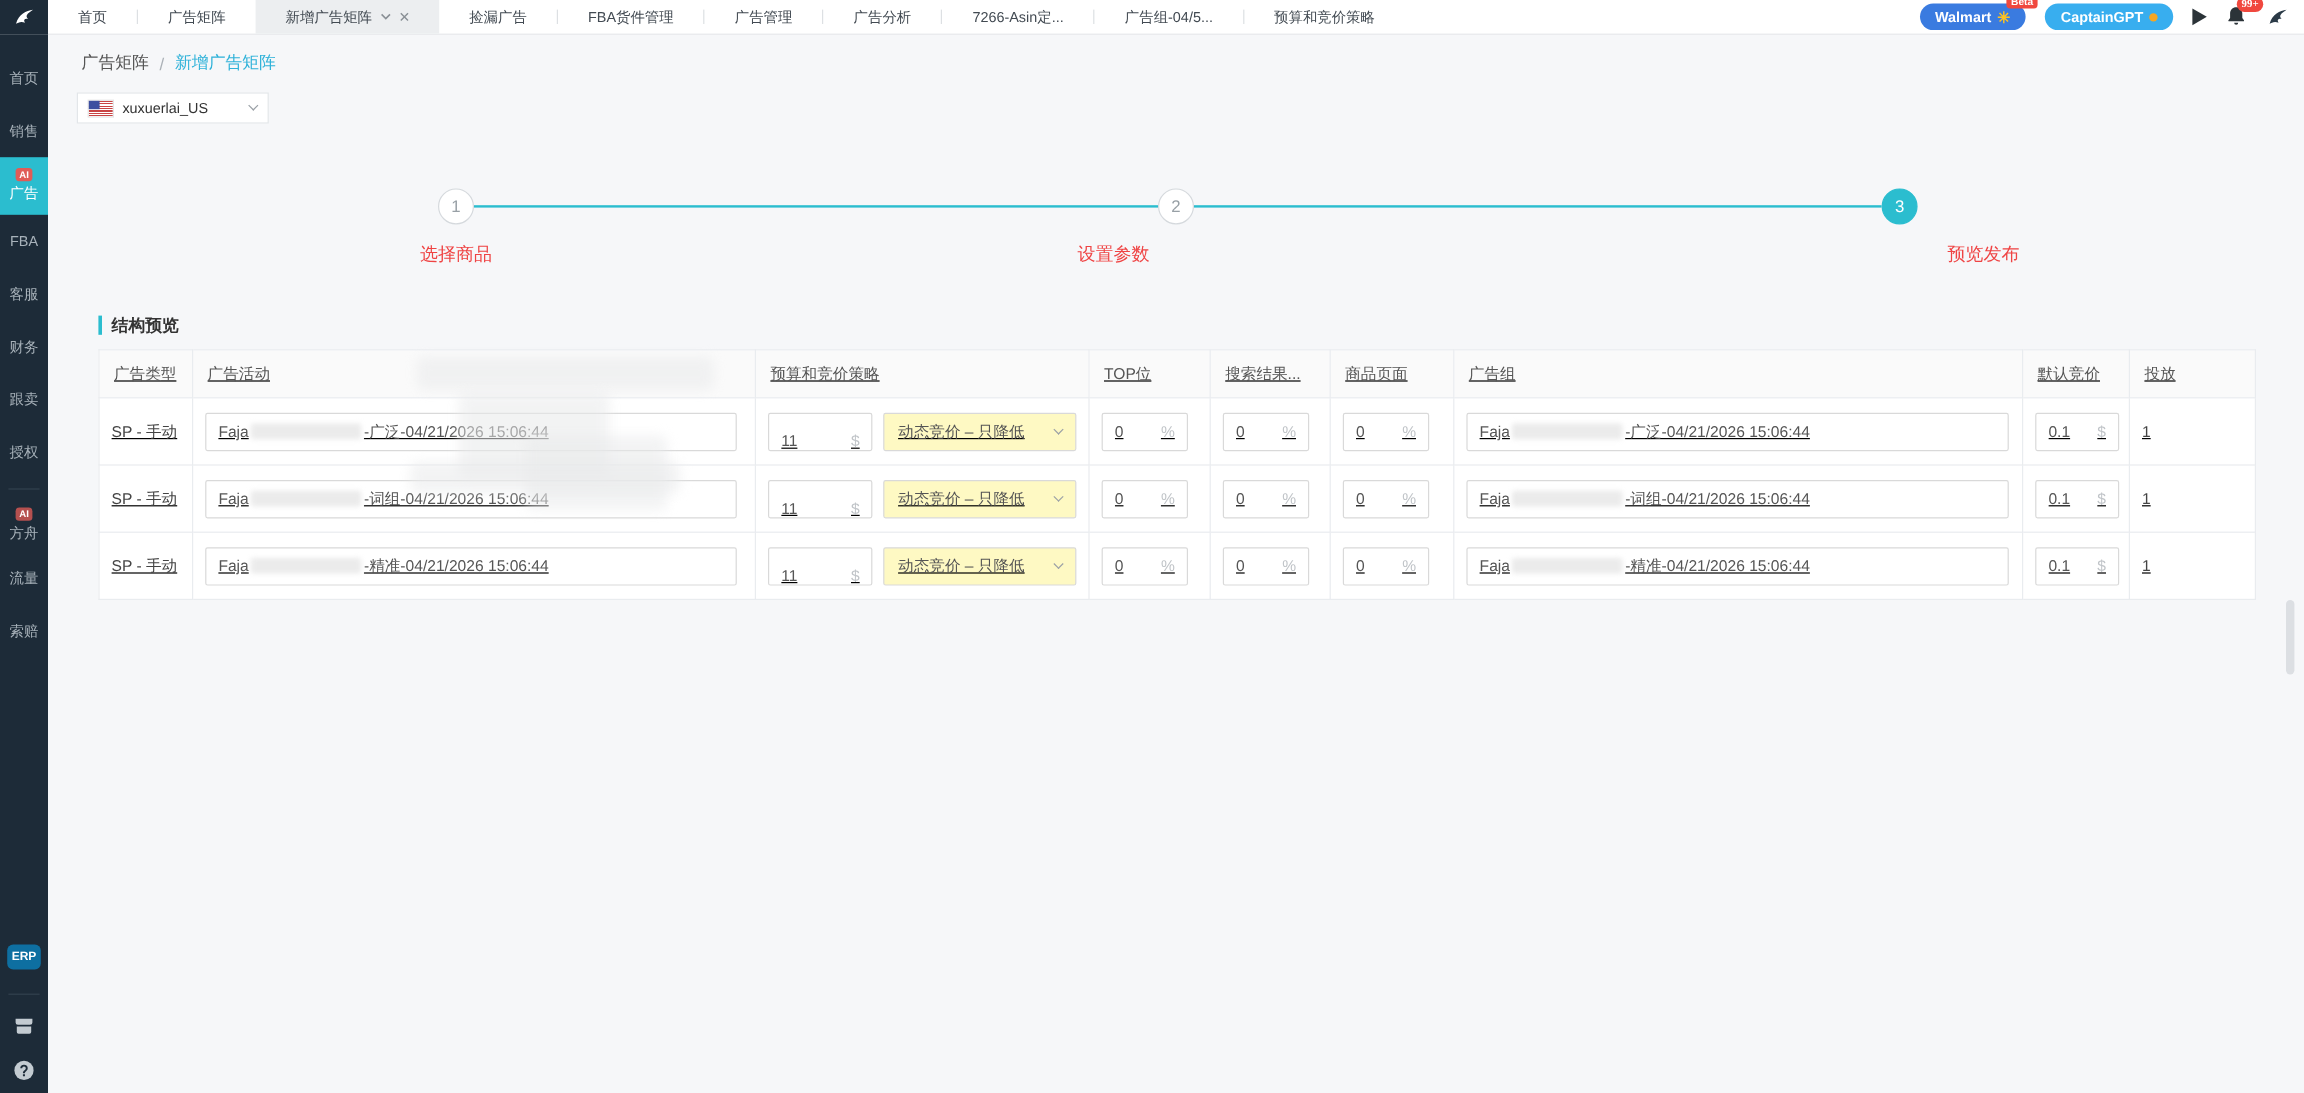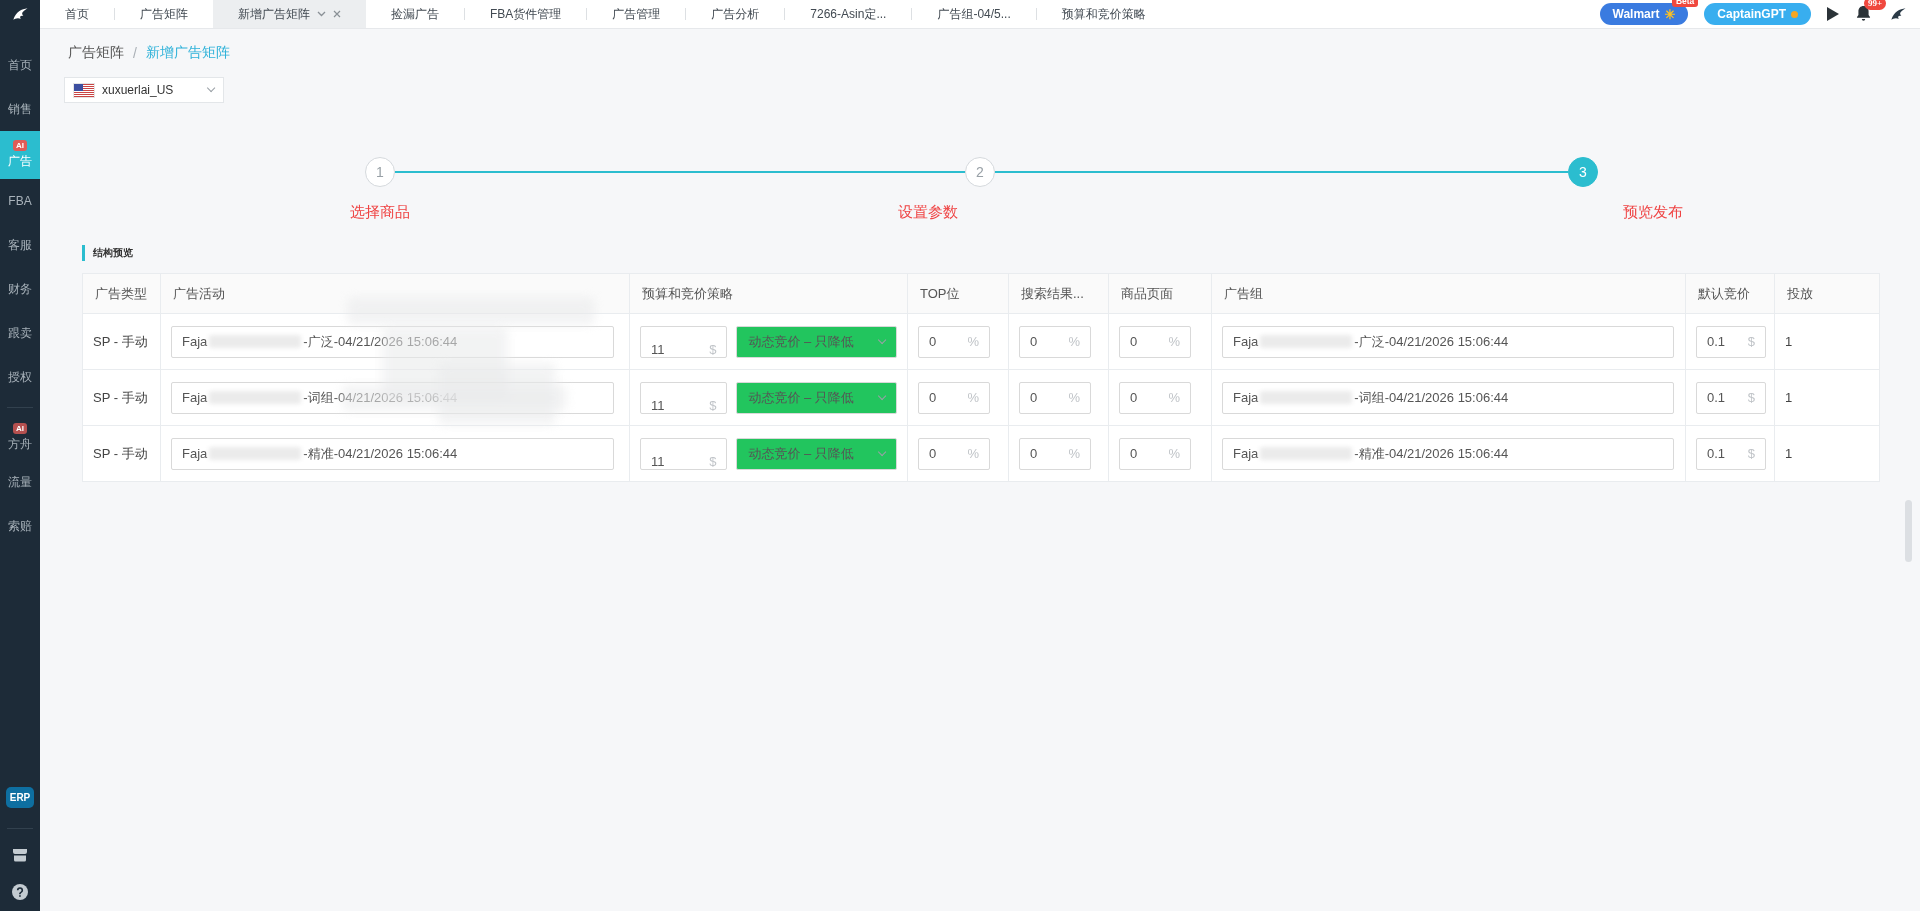--- a/index.html
+++ b/index.html
@@ -55,38 +55,38 @@
   .flag{position:relative;width:20px;height:13px;background:repeating-linear-gradient(180deg,#C94444 0 1px,#fff 1px 2px);outline:1px solid #E5E5E5;flex:0 0 auto;}
   .flag::before{content:"";position:absolute;left:0;top:0;width:9px;height:7px;background:#3C4FA0;}
 
   
   .wizard{position:relative;height:74px;margin-top:54px;}
   .step-circle{position:absolute;top:0;width:30px;height:30px;border-radius:50%;background:#fff;border:1px solid #D5D9DD;color:#98A0A6;font-size:14px;display:flex;align-items:center;justify-content:center;}
   .step-circle.active{background:var(--accent);border-color:var(--accent);color:#fff;}
   .step-line{position:absolute;top:14px;height:2px;background:var(--accent);}
   .step-label{position:absolute;top:46px;width:140px;text-align:center;font-size:15px;color:#ef4444;}
 
-  .section-title{margin:14px 0 12px 42px;font-size:10px;font-weight:bold;color:#333;border-left:3px solid var(--accent);padding-left:8px;line-height:16px;}
-
-  
-  .table-wrap{margin-left:42px;width:1797px;}
+  .section-title{margin:32px 0 12px 42px;font-size:14px;font-weight:bold;color:#333;border-left:3px solid var(--accent);padding-left:8px;line-height:16px;}
+
+  
+  .table-wrap{margin-left:42px;width:1797px;text-decoration:underline;}
   table{border-collapse:collapse;width:1797px;table-layout:fixed;background:#fff;}
   th,td{border:1px solid var(--border);}
   th{background:#FAFAFA;font-weight:normal;color:#555;font-size:13px;text-align:left;padding:0 12px;height:40px;white-space:nowrap;overflow:hidden;}
   td{height:56px;padding:0 10px;font-size:13px;color:#444;white-space:nowrap;overflow:hidden;}
   .cell-flex{display:flex;gap:9px;align-items:center;}
   .textbox{display:flex;align-items:center;height:32px;border:1px solid var(--input-border);border-radius:2px;background:#fff;padding:0 10px;font-size:13px;color:#555;gap:2px;overflow:hidden;white-space:nowrap;cursor:text;}
   .textbox.campaign{width:443px;}
   .textbox.group{width:452px;}
   .blurseg{display:inline-block;width:92px;height:13px;background:#EBEBEB;filter:blur(2px);border-radius:2px;flex:0 0 auto;}
   .num-wrap{display:flex;align-items:center;height:32px;border:1px solid var(--input-border);border-radius:2px;background:#fff;padding:0 10px;}
   .num-wrap input{border:none;outline:none;width:100%;min-width:0;font-size:13px;color:#555;font-family:inherit;padding:0;background:transparent;}
   .suffix{color:var(--muted);font-size:13px;margin-left:6px;flex:0 0 auto;}
   .w-budget{width:90px;align-items:flex-end;} .w-pct{width:72px;} .w-bid{width:70px;}
-  .select-box{display:flex;align-items:center;height:32px;border:1px solid var(--input-border);border-radius:2px;background:#22c55e;padding:0 11px;font-size:13px;color:#555;gap:10px;cursor:pointer;white-space:nowrap;width:166px;justify-content:space-between;}
+  .select-box{display:flex;align-items:center;height:32px;border:1px solid var(--input-border);border-radius:2px;background:#fef9c3;padding:0 11px;font-size:13px;color:#555;gap:10px;cursor:pointer;white-space:nowrap;width:166px;justify-content:space-between;}
 
   
   .footer-btns{display:flex;justify-content:flex-end;gap:12px;width:1839px;margin-top:25px;}
   .btn{height:34px;border-radius:2px;font-size:14px;display:flex;align-items:center;justify-content:center;cursor:pointer;font-family:inherit;}
   .btn-prev{width:86px;background:#fff;border:1px solid var(--input-border);color:#555;}
   .btn-publish{width:74px;background:var(--accent);border:none;color:#fff;letter-spacing:5px;padding-left:5px;}
 
   .blob{position:absolute;background:#E9EAEB;opacity:.55;filter:blur(5px);border-radius:6px;pointer-events:none;z-index:5;}
   .scroll-thumb{position:absolute;right:8px;top:471px;width:7px;height:62px;background:#DCDFE3;border-radius:4px;cursor:pointer;}
 </style>

